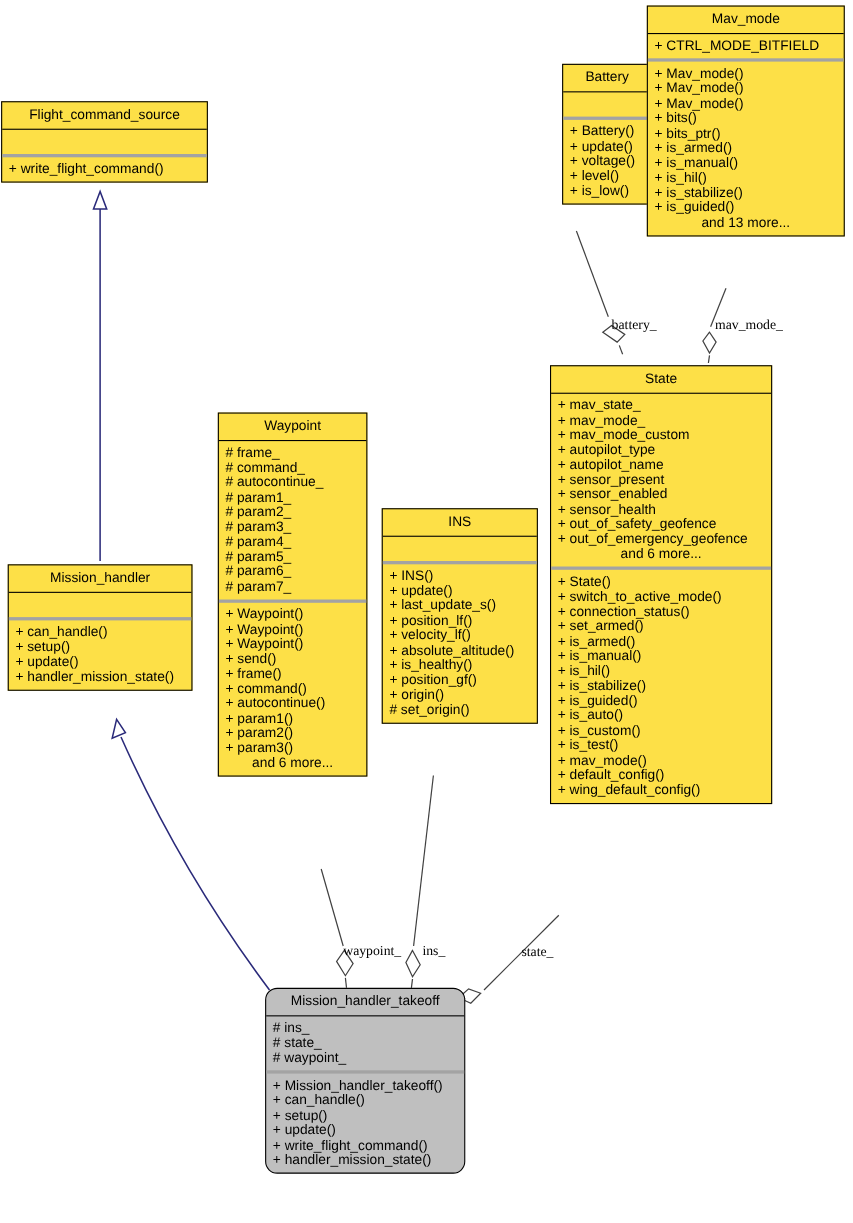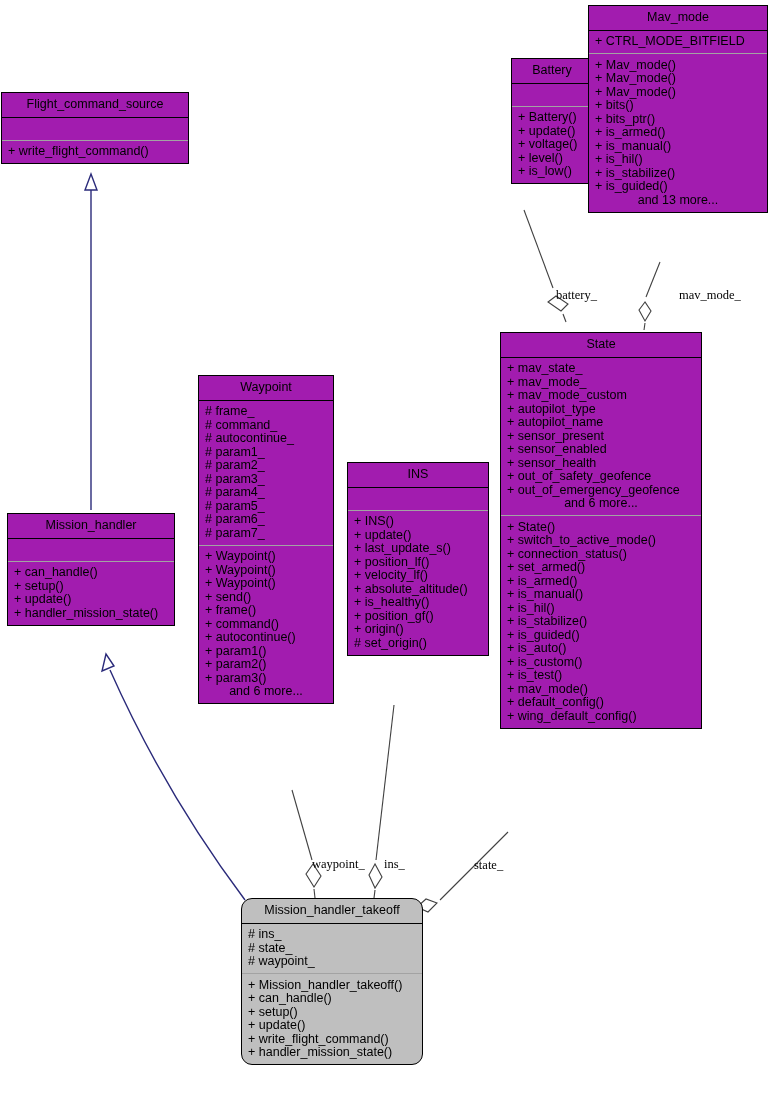--- a/index.html
+++ b/index.html
@@ -21,37 +21,37 @@
     left: 0;
     top: 0;
     width: 775px;
     height: 1112px;
     pointer-events: none;
   }
   .uml-class {
     position: absolute;
     box-sizing: border-box;
     border: 1px solid #000000;
-    background: #a21caf;
+    background: #fde047;
     font-size: 12px;
     line-height: 1.0;
     color: #000000;
   }
   .uml-class.highlight {
     background: #bfbfbf;
   }
   .cls-title {
     text-align: center;
     padding: 5px 6px 6px 6px;
     border-bottom: 1px solid #000000;
     font-size: 12.5px;
     white-space: nowrap;
   }
   .cls-attrs {
-    border-bottom: 1px solid #a3a3a3;
+    border-bottom: 3px solid #a3a3a3;
     padding: 4px 6px 5px 6px;
     min-height: 12px;
   }
   .cls-attrs.empty {
     height: 22px;
     padding: 0;
   }
   .cls-ops {
     padding: 4px 6px 5px 6px;
   }
@@ -262,18 +262,18 @@
       <div class="member">+ Mission_handler_takeoff()</div>
       <div class="member">+ can_handle()</div>
       <div class="member">+ setup()</div>
       <div class="member">+ update()</div>
       <div class="member">+ write_flight_command()</div>
       <div class="member">+ handler_mission_state()</div>
     </div>
   </div>
 
   <div class="edge-label" style="left:556px; top:288px;">battery_</div>
-  <div class="edge-label" style="left:655px; top:288px;padding-left:24px;">mav_mode_</div>
+  <div class="edge-label" style="left:626px; top:288px;padding-left:24px;">mav_mode_</div>
   <div class="edge-label" style="left:312px; top:857px;">waypoint_</div>
   <div class="edge-label" style="left:384px; top:857px;">ins_</div>
   <div class="edge-label" style="left:474px; top:858px;">state_</div>
 
 </div>
 
 </body></html>

